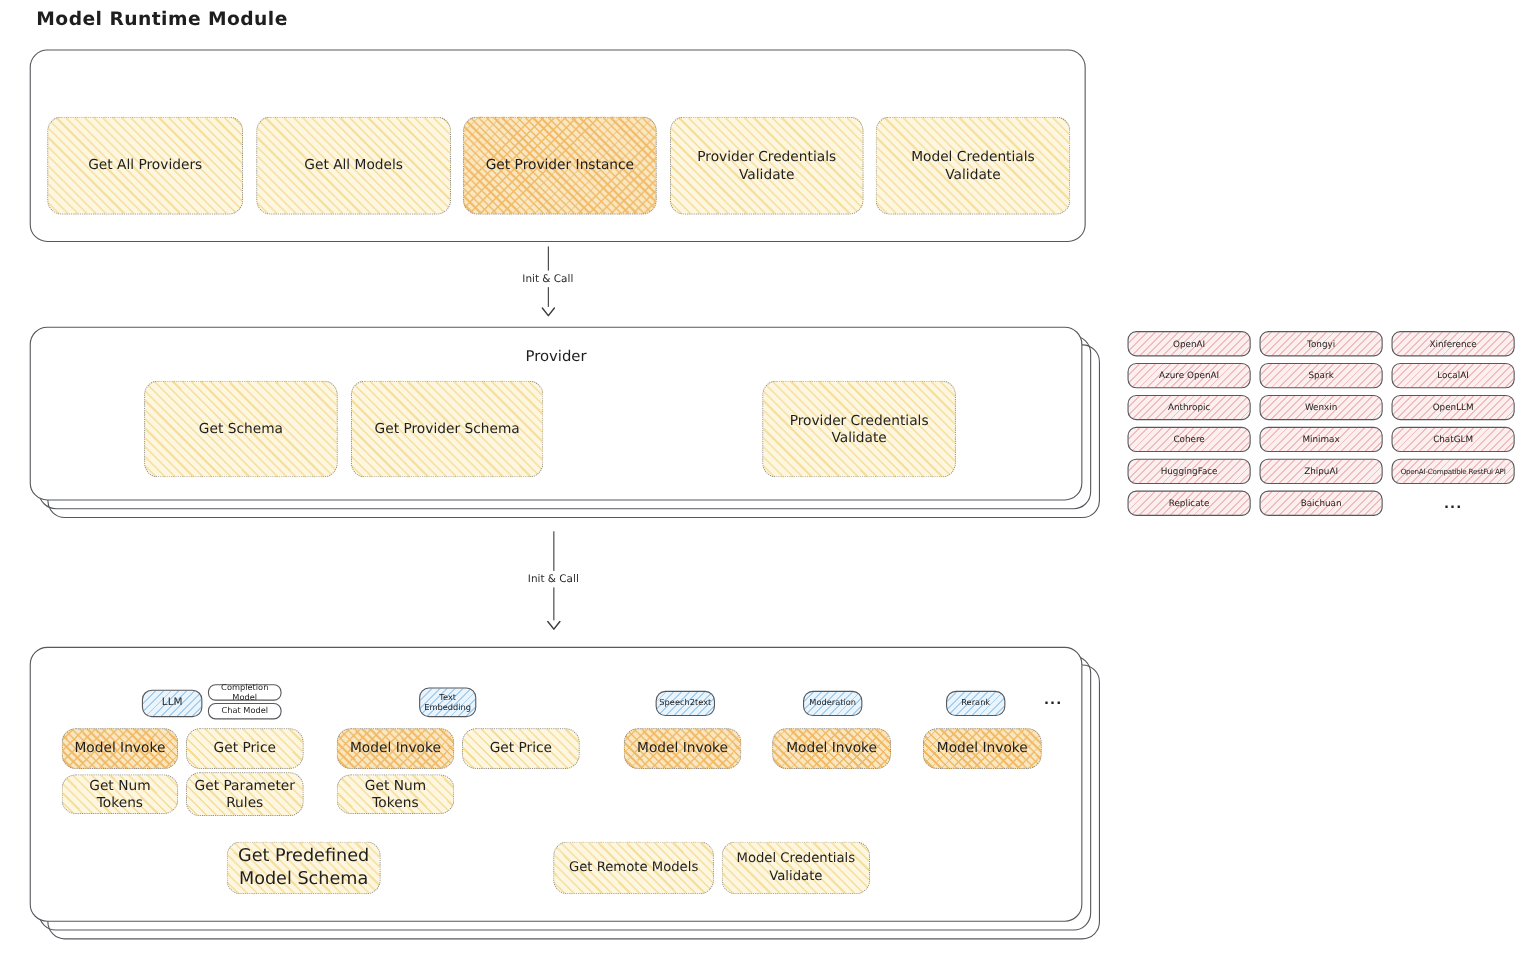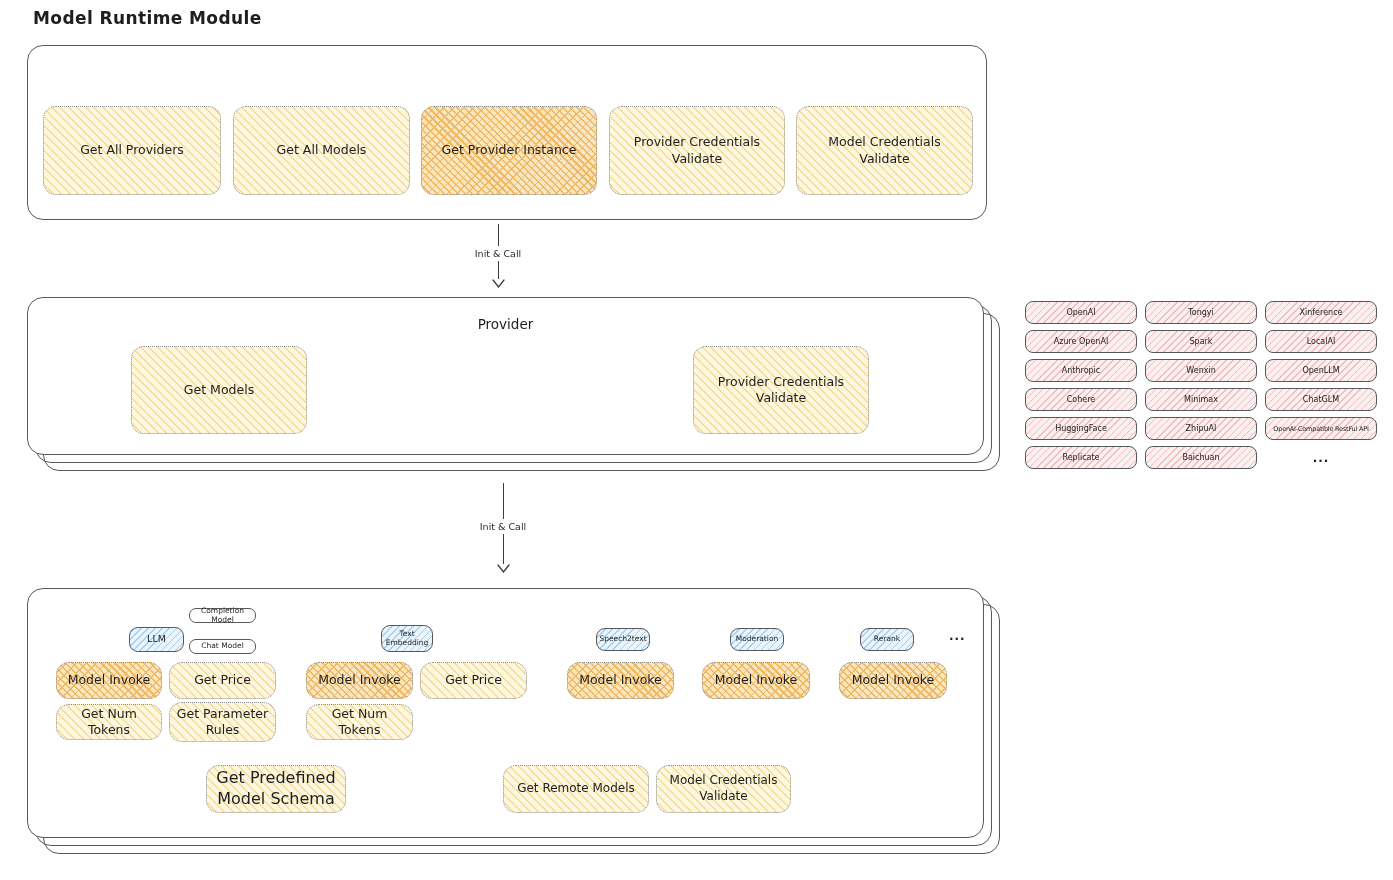--- a/index.html
+++ b/index.html
@@ -91,21 +91,22 @@
   <svg width="13" height="9" viewBox="0 0 13 9">
     <path d="M1 1 L6.5 8 L12 1" stroke="#3c3c3c" stroke-width="1.3" fill="none" stroke-linecap="round"></path>
   </svg>
 </div>
 
 <div class="stack" style="left:27px;top:297px;width:957px;height:158px;">
   <div class="ghost g2"></div>
   <div class="ghost g1"></div>
   <div class="panel">
     <div class="panel-title" style="top:18px;">Provider</div>
-    <div class="btn yellow" style="left:103px;top:48px;width:176px;height:88px;">Get Models</div>
+    <div class="btn yellow" style="left:103px;top:48px;width:176px;height:88px;">Get Schema</div>
+    <div class="btn yellow" style="left:291px;top:48px;width:175px;height:88px;">Get Provider Schema</div>
     <div class="btn yellow" style="left:665px;top:48px;width:176px;height:88px;">Provider Credentials Validate</div>
   </div>
 </div>
 
 <div class="chip-grid">
   <div class="chip">OpenAI</div>
   <div class="chip">Tongyi</div>
   <div class="chip">Xinference</div>
   <div class="chip">Azure OpenAI</div>
   <div class="chip">Spark</div>
@@ -132,21 +133,21 @@
     <path d="M1 1 L6.5 8 L12 1" stroke="#3c3c3c" stroke-width="1.3" fill="none" stroke-linecap="round"></path>
   </svg>
 </div>
 
 <div class="stack" style="left:27px;top:588px;width:957px;height:250px;">
   <div class="ghost g2"></div>
   <div class="ghost g1"></div>
   <div class="panel">
 
     <div class="badge llm" style="left:101px;top:38px;width:55px;height:25px;">LLM</div>
-    <div class="badge white" style="left:161px;top:19px;width:67px;height:15px;">Completion Model</div>
+    <div class="badge white" style="left:161px;top:33px;width:67px;height:15px;">Completion Model</div>
     <div class="badge white" style="left:161px;top:50px;width:67px;height:15px;">Chat Model</div>
     <div class="badge" style="left:353px;top:36px;width:52px;height:27px;">Text Embedding</div>
     <div class="badge" style="left:568px;top:39px;width:54px;height:23px;">Speech2text</div>
     <div class="badge" style="left:702px;top:39px;width:54px;height:23px;">Moderation</div>
     <div class="badge" style="left:832px;top:39px;width:54px;height:23px;">Rerank</div>
     <div class="badges-more" style="left:921px;top:40px;">...</div>
 
     <div class="btn orange" style="left:28px;top:73px;width:106px;height:37px;">Model Invoke</div>
     <div class="btn yellow" style="left:141px;top:73px;width:107px;height:37px;">Get Price</div>
     <div class="btn orange" style="left:278px;top:73px;width:107px;height:37px;">Model Invoke</div>

